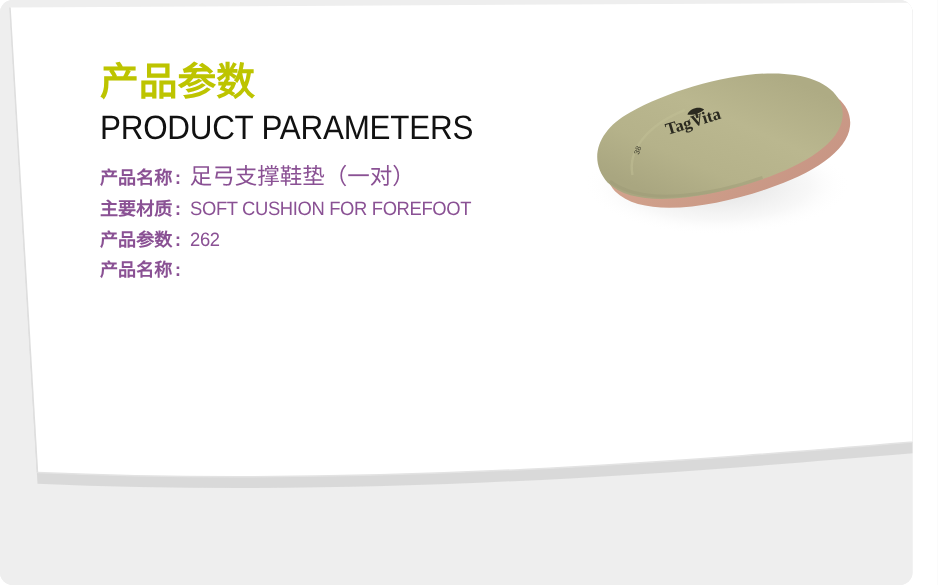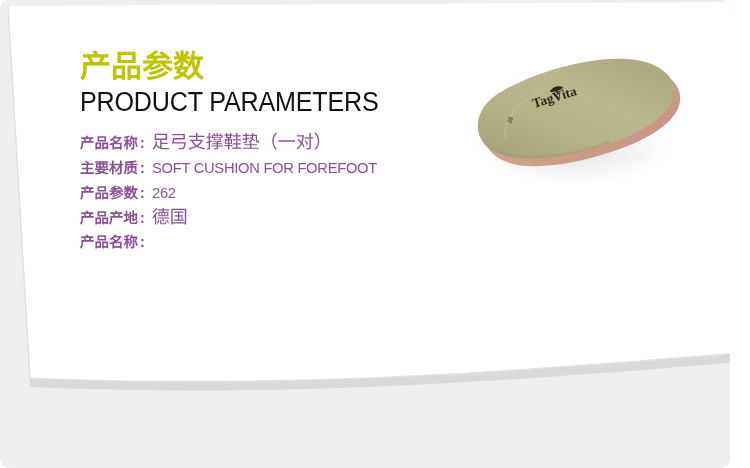--- a/index.html
+++ b/index.html
@@ -165,24 +165,20 @@
       <li class="spec-row latin">
         <span class="spec-label">主要材质:</span>
         <span class="spec-value">SOFT CUSHION FOR FOREFOOT</span>
       </li>
 
       <li class="spec-row latin">
         <span class="spec-label">产品参数:</span>
         <span class="spec-value">262</span>
       </li>
 
-      <li class="spec-row">
-        <span class="spec-label">产品产地:</span>
-        <span class="spec-value">德国</span>
-      </li>
 
       <li class="spec-row">
         <span class="spec-label">产品名称:</span>
       </li>
 
     </ul>
   </div>
 
   <div id="product-photo">
     <svg width="250" height="185" viewBox="0 0 250 185" xmlns="http://www.w3.org/2000/svg" role="img" aria-label="insole">

